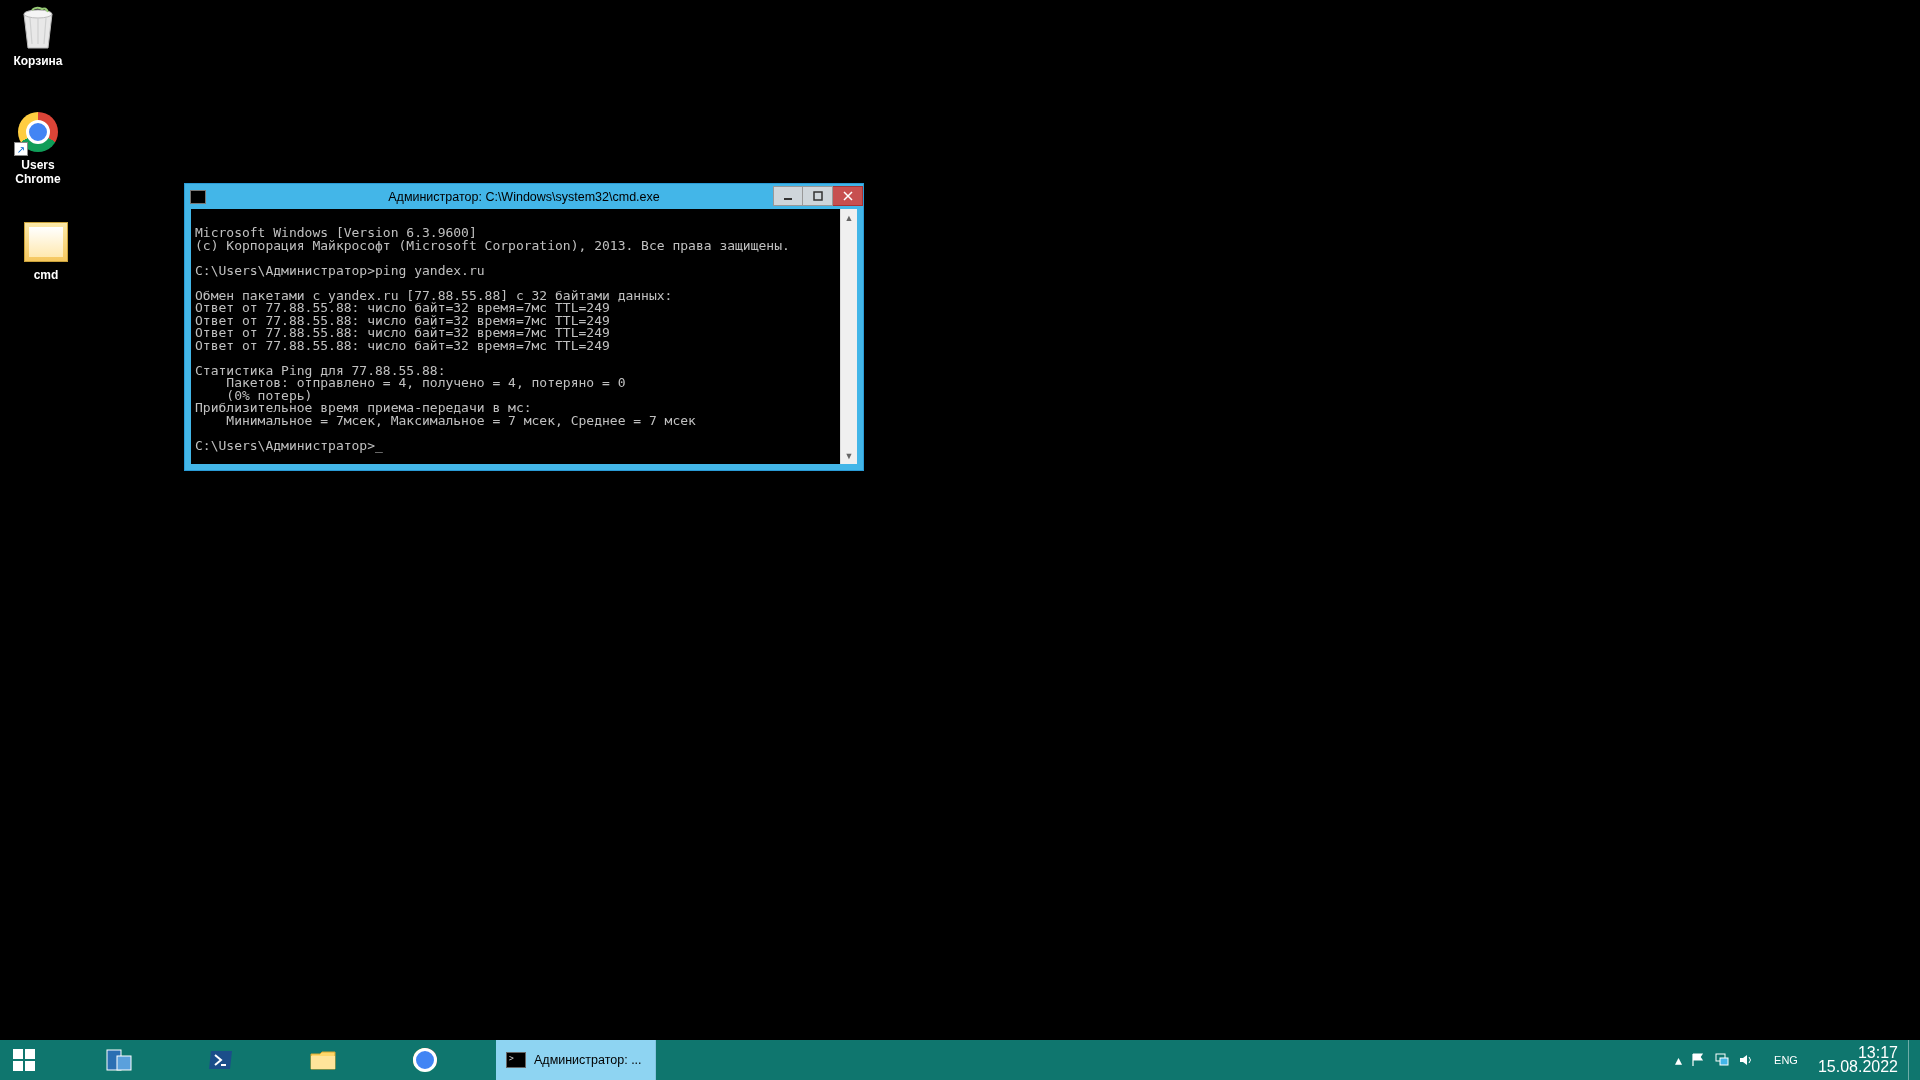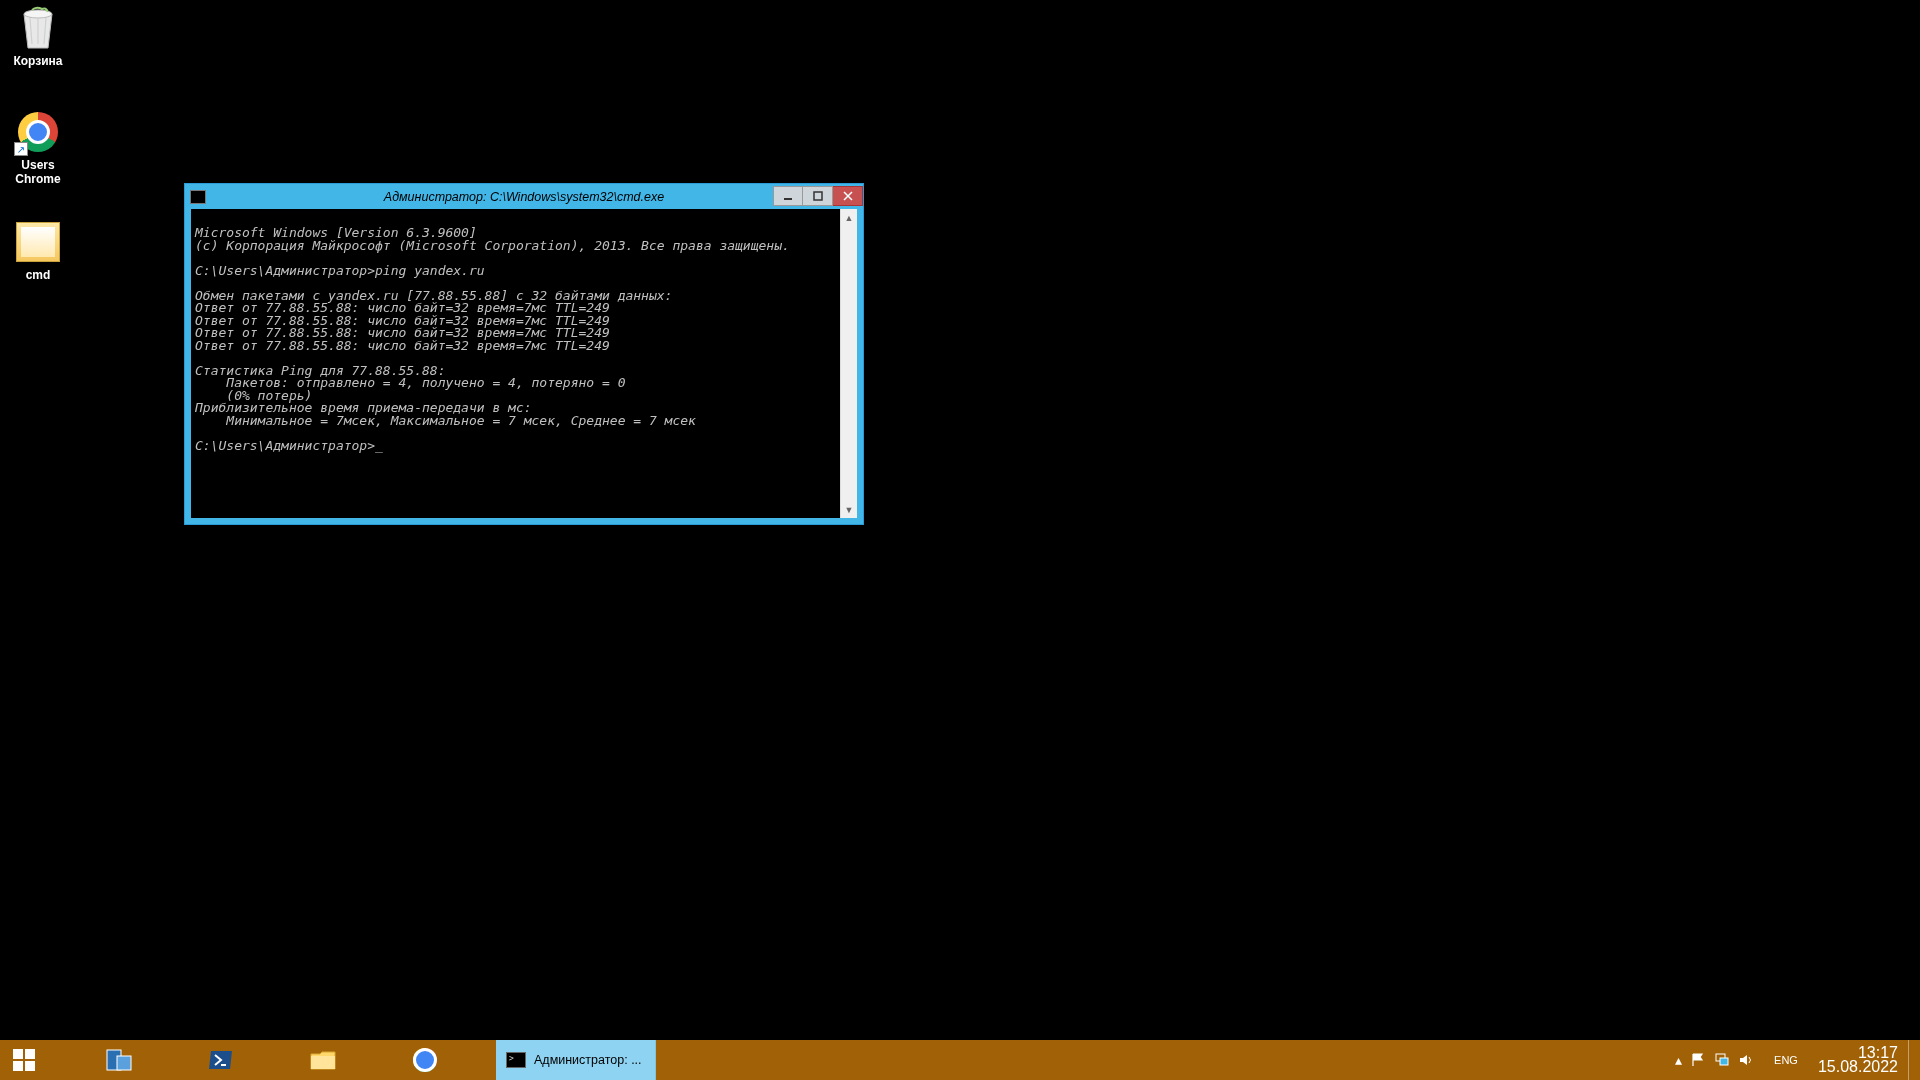--- a/index.html
+++ b/index.html
@@ -54,24 +54,23 @@
 .chrome-shortcut {
   position:absolute; bottom:0; left:0; width:14px; height:14px;
   background:#fff; border:1px solid #888; display:flex; align-items:center; justify-content:center;
   font-size:10px; color:#06c;
 }
 
 
 .cmd-window {
   position:absolute;
   left:184px; top:183px;
-  width:680px; height:342px;
+  width:680px; height:288px;
   background:#43b6e8;
   border:1px solid #2a9bd6;
-  font-style:italic;
 }
 .titlebar {
   height:25px; display:flex; align-items:center;
   background:#43b6e8;
   position:relative;
 }
 .title-icon {
   width:16px; height:14px; margin:0 6px 0 5px;
   background:#000; border:1px solid #777;
 }
@@ -109,21 +108,21 @@
   height:17px; background:#f0f0f0; display:flex; align-items:center; justify-content:center;
   cursor:pointer; color:#666; font-size:9px;
 }
 .scroll-arrow.top { position:absolute; top:0; left:0; right:0;}
 .scroll-arrow.bot { position:absolute; bottom:0; left:0; right:0;}
 .cursor-blink::after { content:'_'; }
 
 
 .taskbar {
   position:absolute; bottom:0; left:0; right:0; height:40px;
-  background:#a16207; display:flex; align-items:stretch;gap:40px;
+  background:#0f766e; display:flex; align-items:stretch;gap:40px;
 }
 .tb-btn {
   width:62px; display:flex; align-items:center; justify-content:center;
   cursor:pointer;
 }
 .tb-btn.start { width:48px; }
 .tb-task {
   display:flex; align-items:center; gap:8px;
   padding:0 10px; min-width:160px;
   background:#8ed4f2; cursor:pointer;
@@ -165,21 +164,21 @@
 <div class="desktop-icon" style="left:0px; top:108px;">
   <div class="ic">
     <div class="chrome-wrap">
       <div class="chrome-circle" style="margin:4px auto;"></div>
       <div class="chrome-shortcut">↗</div>
     </div>
   </div>
   <div class="lbl">Users Chrome</div>
 </div>
 
-<div class="desktop-icon" style="left:0px; top:218px;">
+<div class="desktop-icon" style="left:8px; top:218px;">
   <div class="ic">
     <div style="width:44px;height:40px;background:linear-gradient(#fce9a8,#f5c75f);border:1px solid #caa23b;position:relative;">
       <div style="position:absolute;top:4px;left:4px;right:4px;bottom:4px;background:linear-gradient(#fff,#ffe9b0);"></div>
     </div>
   </div>
   <div class="lbl">cmd</div>
 </div>
 
 <div class="cmd-window">
   <div class="titlebar">

